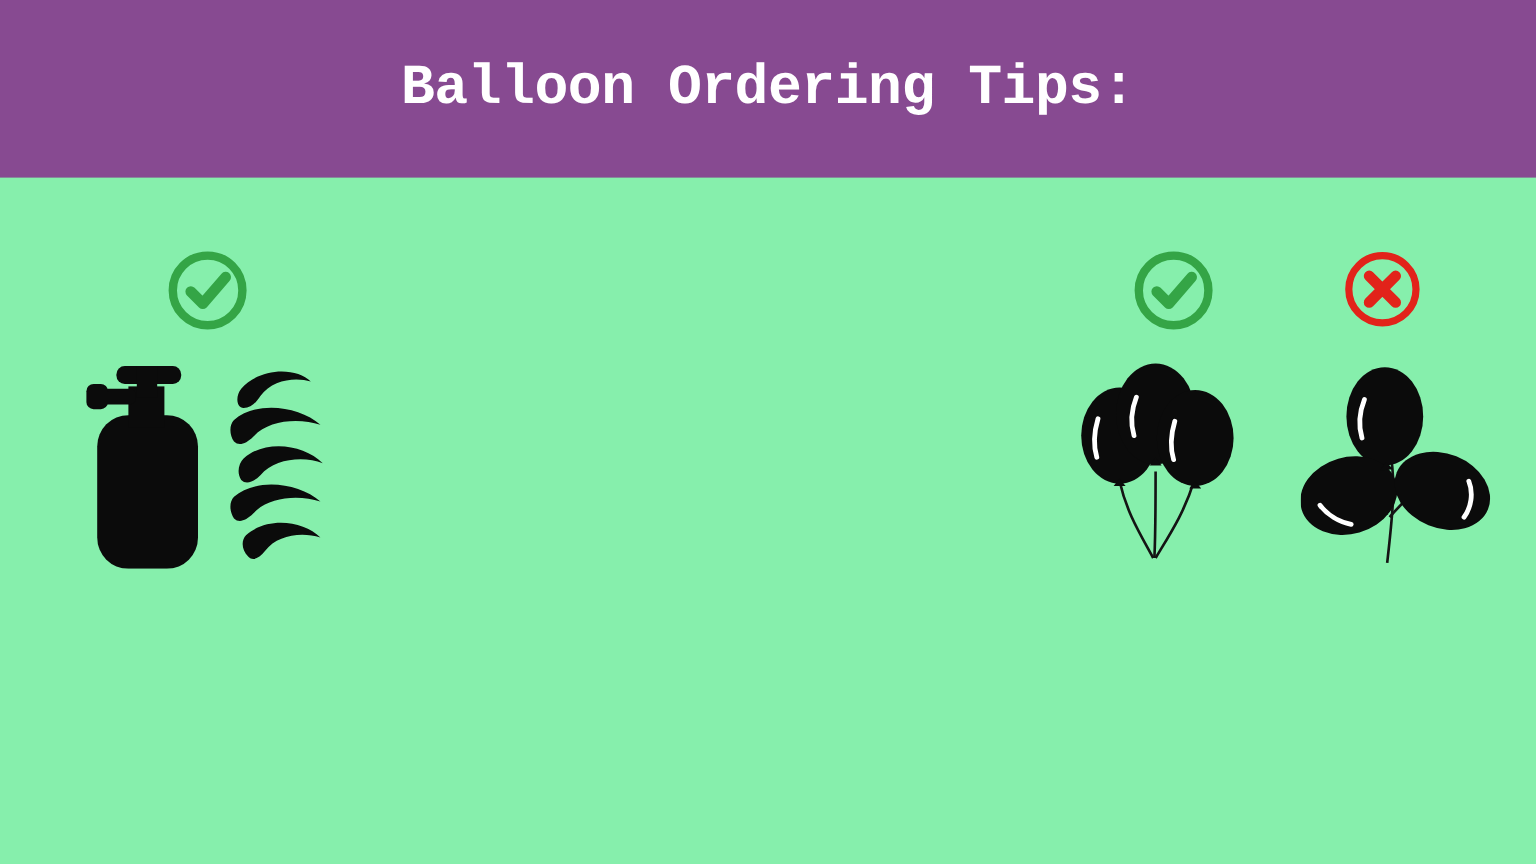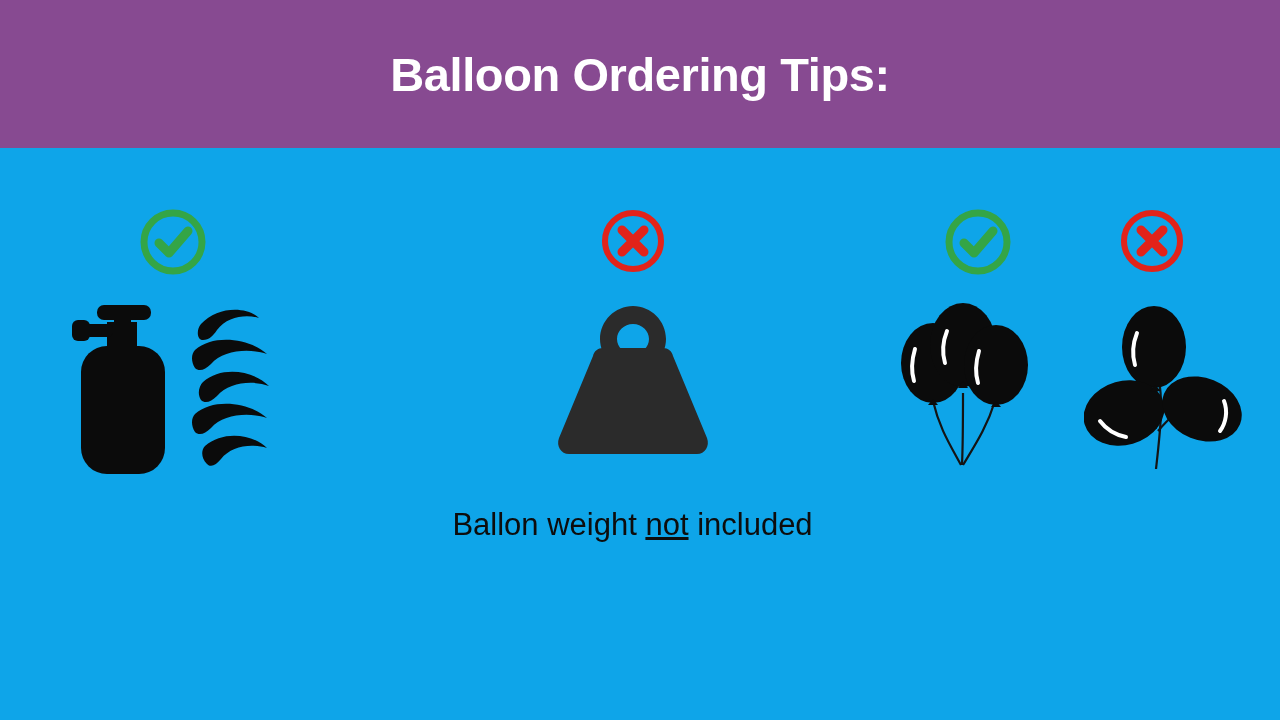--- a/index.html
+++ b/index.html
@@ -14,21 +14,22 @@
   body {
     background: #ffffff;
     font-family: "Liberation Sans", "DejaVu Sans", sans-serif;
     color: #111111;
   }
 
   .slide {
     position: relative;
     width: 1280px;
     height: 720px;
-    background: #0ea5e9;
+    background: #86efac;
+    font-family: Liberation Mono, monospace;
   }
 
   
   .header-band {
     position: absolute;
     top: 0;
     left: 0;
     width: 1280px;
     height: 148px;
     background: #874A91;
@@ -158,48 +159,20 @@
             <path d="M8 54 C26 38 62 42 80 58 C62 52 36 54 24 68 C18 74 12 76 8 72 C4 66 4 58 8 54 Z"></path>
             <path d="M16 86 C34 70 66 74 82 90 C66 84 42 86 30 100 C24 106 18 108 14 104 C10 98 12 90 16 86 Z"></path>
             <path d="M8 118 C26 102 62 106 80 122 C62 116 36 118 24 132 C18 138 12 140 8 136 C4 130 4 122 8 118 Z"></path>
             <path d="M18 150 C36 134 66 138 80 152 C64 147 44 150 34 163 C29 169 24 172 20 168 C14 162 14 154 18 150 Z"></path>
           </g>
         </svg>
       </div>
 
     </div>
 
-    <div class="tip tip-2">
-
-      <div class="marks-row">
-        <svg class="mark-icon" width="70" height="70" viewBox="0 0 70 70">
-          <circle cx="35" cy="35" r="28" fill="none" stroke="#E2231A" stroke-width="6"></circle>
-          <path d="M24 24 L46 46 M46 24 L24 46" fill="none" stroke="#E2231A" stroke-width="9" stroke-linecap="round"></path>
-        </svg>
-      </div>
-
-      <div class="art-row">
-        <svg class="art-icon" width="172" height="168" viewBox="0 0 172 168">
-          <g fill="#2B2B2B">
-            <path d="M86 10 C104 10 119 25 119 43 C119 61 104 76 86 76
-                     C68 76 53 61 53 43 C53 25 68 10 86 10 Z
-                     M86 28 C77 28 70 35 70 43 C70 51 77 58 86 58
-                     C95 58 102 51 102 43 C102 35 95 28 86 28 Z"></path>
-            <path d="M56 52 L116 52 C121 52 125 55 126 60
-                     L160 142 C163 150 158 158 150 158
-                     L22 158 C14 158 9 150 12 142
-                     L46 60 C47 55 51 52 56 52 Z"></path>
-          </g>
-        </svg>
-      </div>
-
-      <div class="caption">
-        <span>Ballon weight </span><span class="u">not</span><span> included</span>
-      </div>
-    </div>
 
     <div class="tip tip-3">
 
       <div class="marks-row">
         <svg class="mark-icon" width="72" height="72" viewBox="0 0 72 72">
           <circle cx="36" cy="36" r="29" fill="none" stroke="#34A546" stroke-width="7"></circle>
           <path d="M22 37 L32 47 L51 25" fill="none" stroke="#34A546" stroke-width="9" stroke-linecap="round" stroke-linejoin="round"></path>
         </svg>
         <svg class="mark-icon" width="70" height="70" viewBox="0 0 70 70">
           <circle cx="35" cy="35" r="28" fill="none" stroke="#E2231A" stroke-width="6"></circle>

